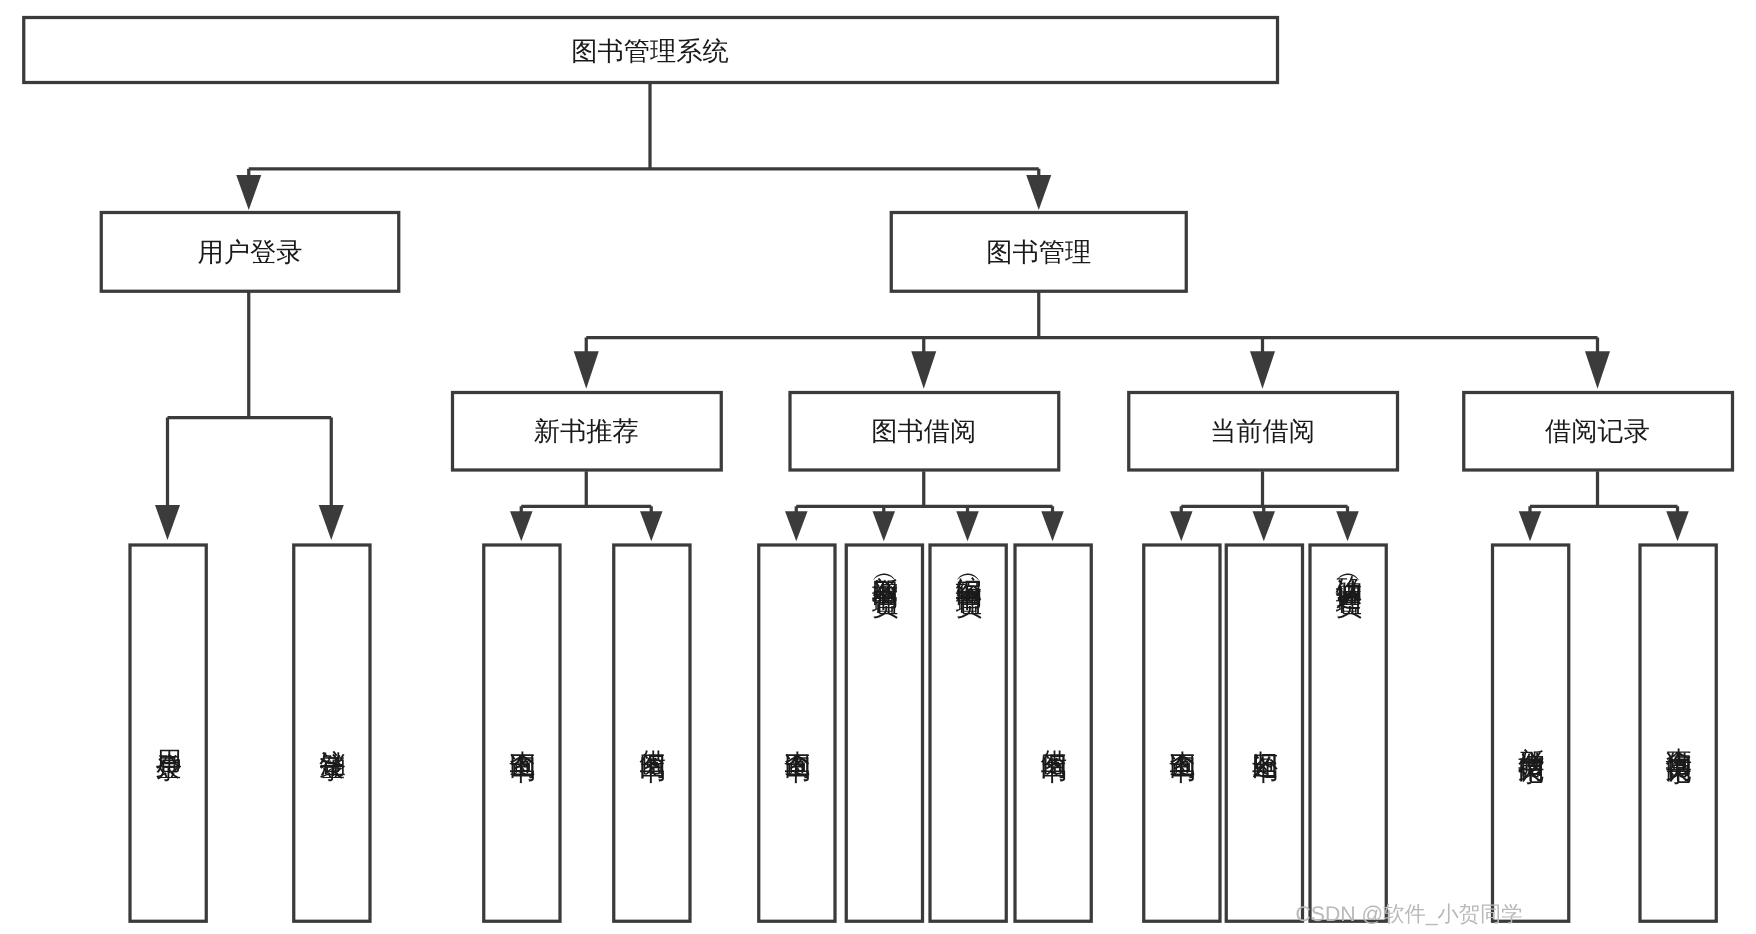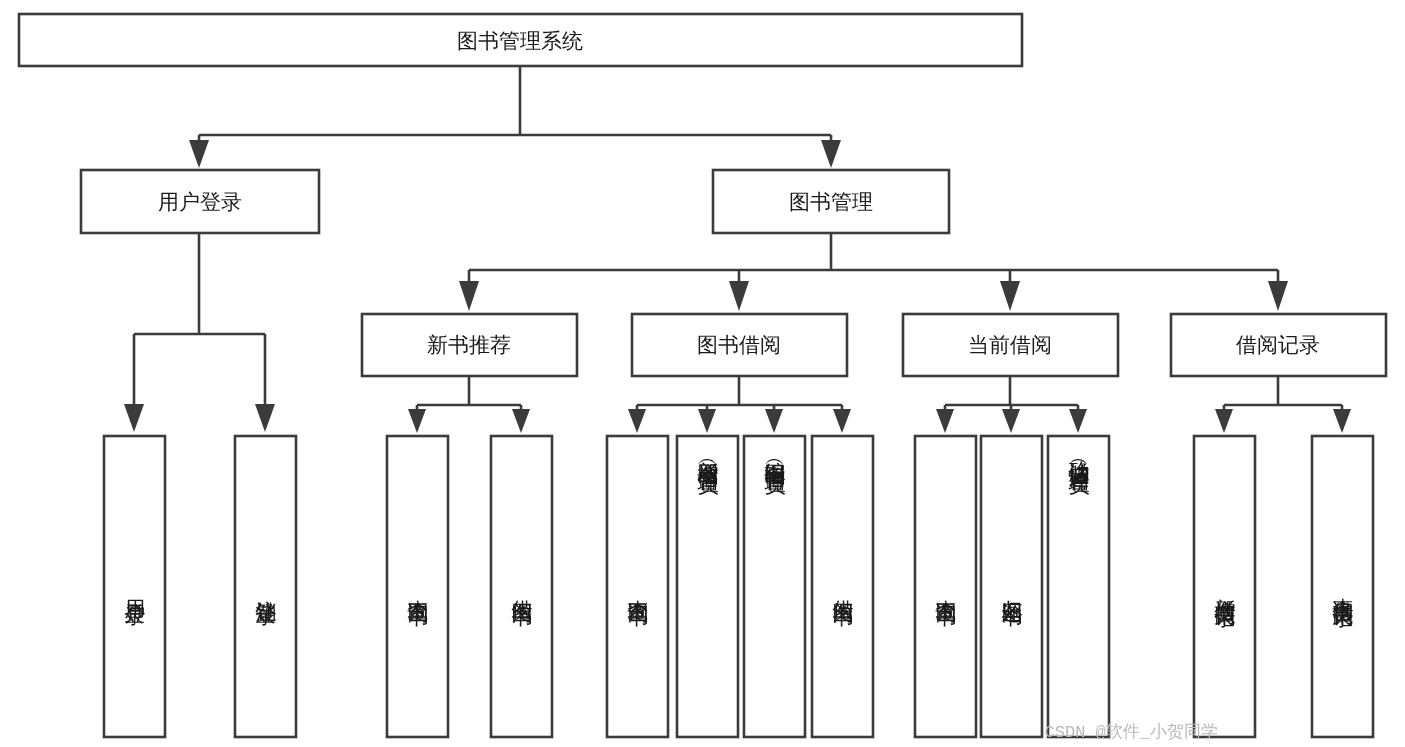--- a/index.html
+++ b/index.html
@@ -64,21 +64,21 @@
     font-size: 21px;
     line-height: 1;
     letter-spacing: 2px;
     color: #1a1a1a;
     white-space: nowrap;
   }
   #watermark {
     position: absolute;
     right: 8px;
     bottom: 4px;
-    font-family: Liberation Mono, monospace;
+    font-family: Liberation Sans, sans-serif;
     font-size: 17px;
     color: #b9b9b9;
     white-space: nowrap;
     pointer-events: none;
   }
 </style>
 </head>
 <body>
 
 <div id="diagram-root">

